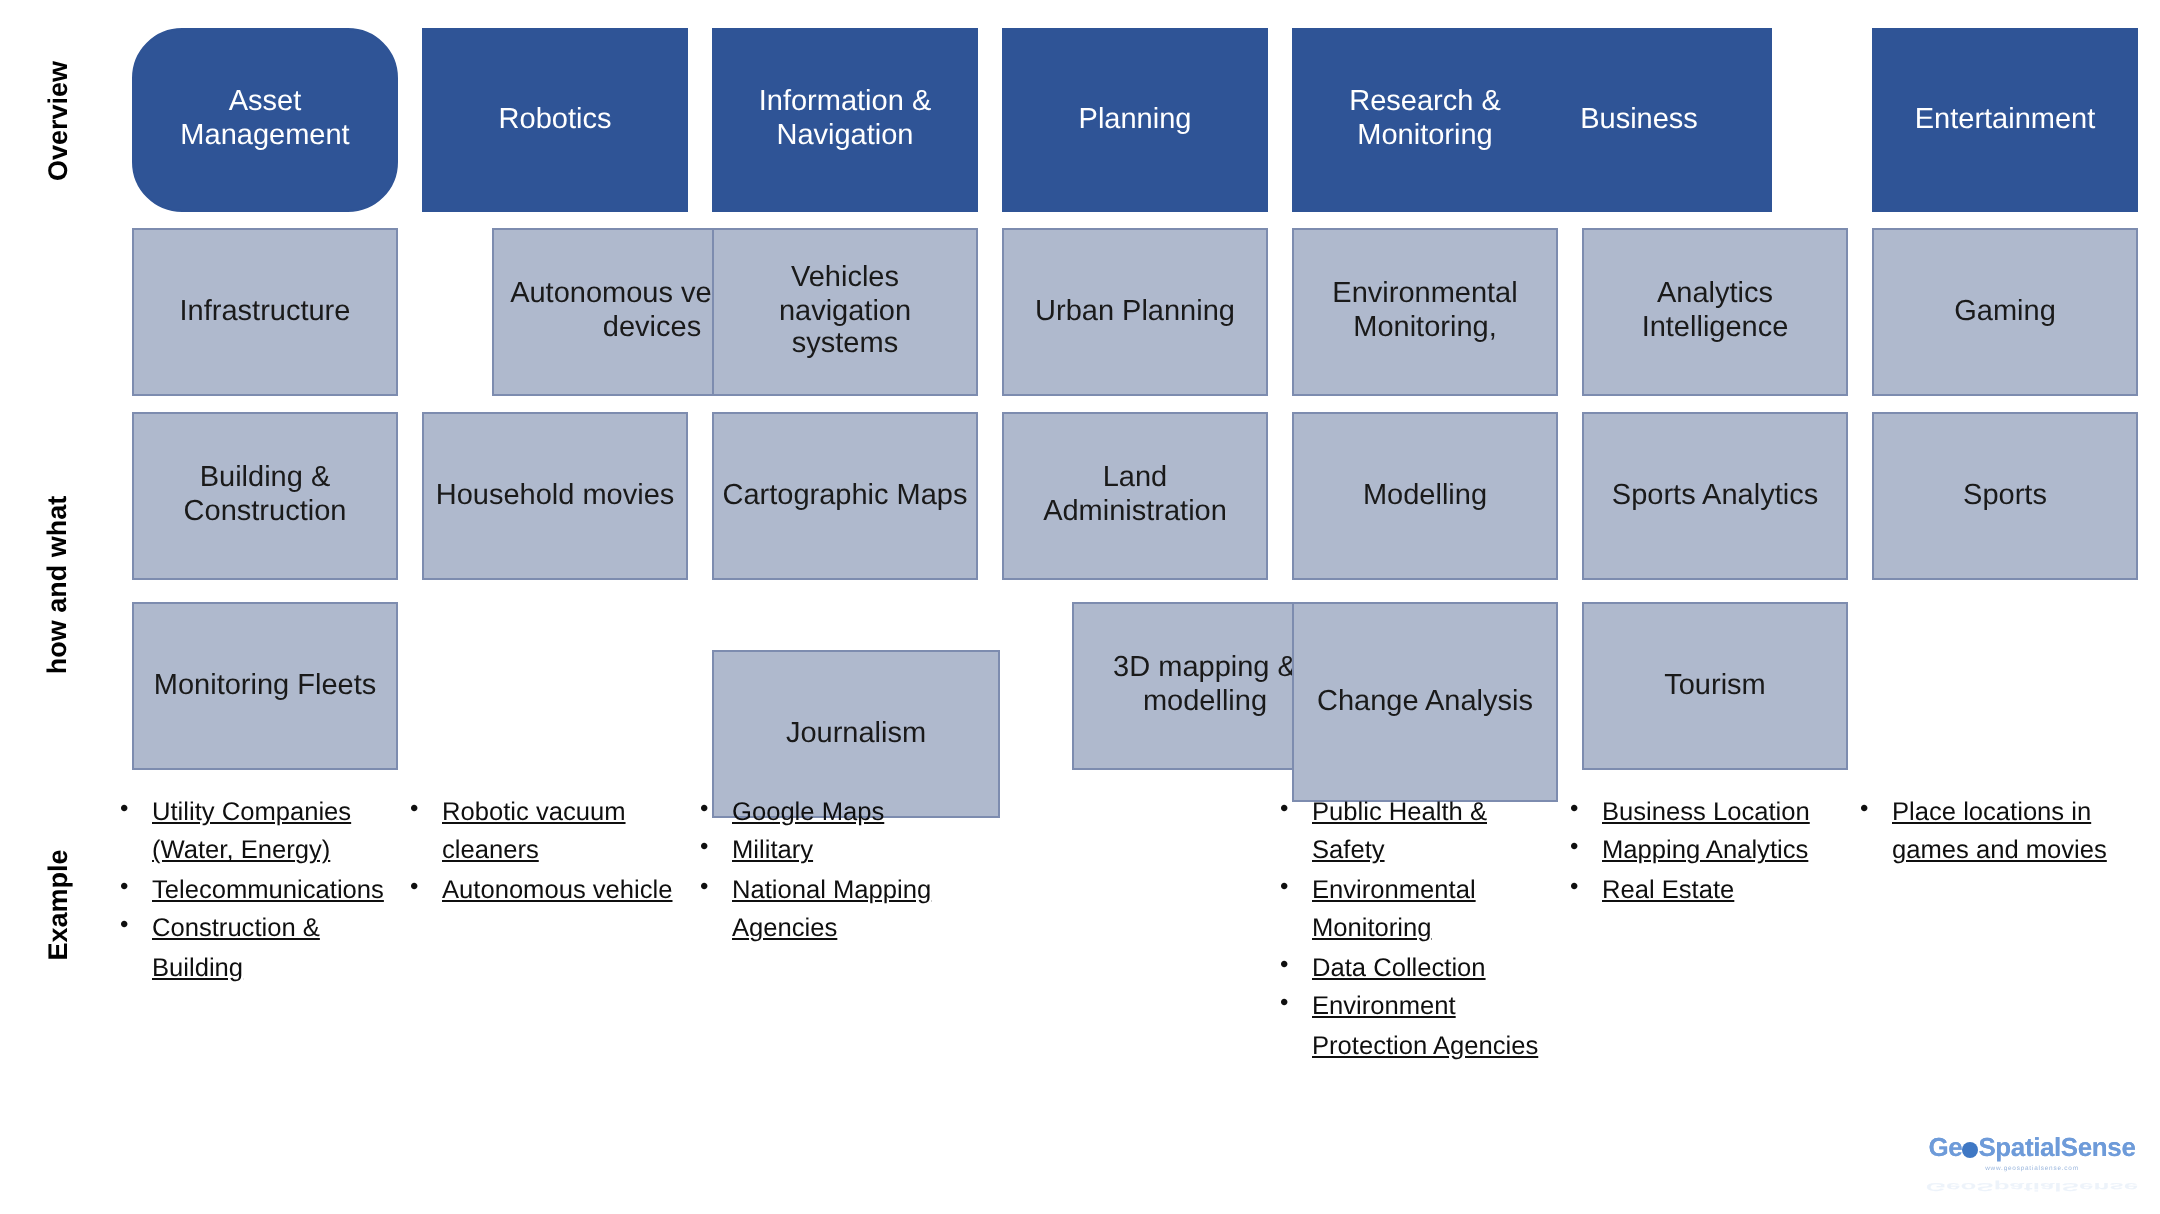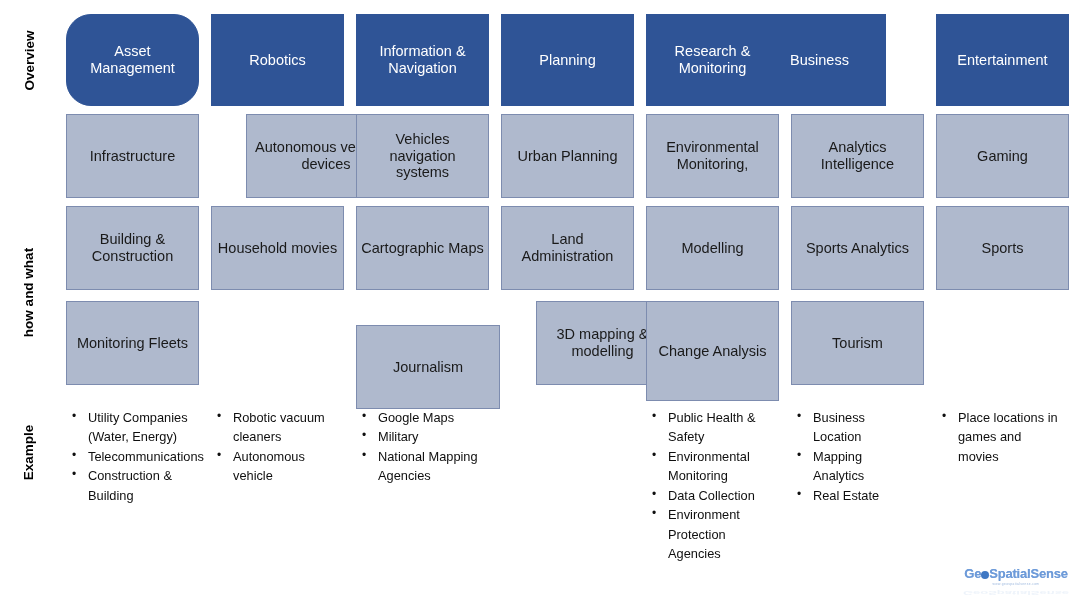--- a/index.html
+++ b/index.html
@@ -51,23 +51,24 @@
 
   
   .bullets{
     position:absolute;
     box-sizing:border-box;
     font-size:12.8px;
     line-height:1.52;
     color:#0f0f0f;
   }
   .bullets ul{
-    margin:12px;
+    margin:0;
     padding:0;
     list-style:none;
+    text-decoration:underline;
   }
   .bullets li{
     position:relative;
     padding-left:22px;
     margin:0 0 0 0;
   }
   .bullets li:before{
     content:"\2022";
     position:absolute;
     left:6px;

